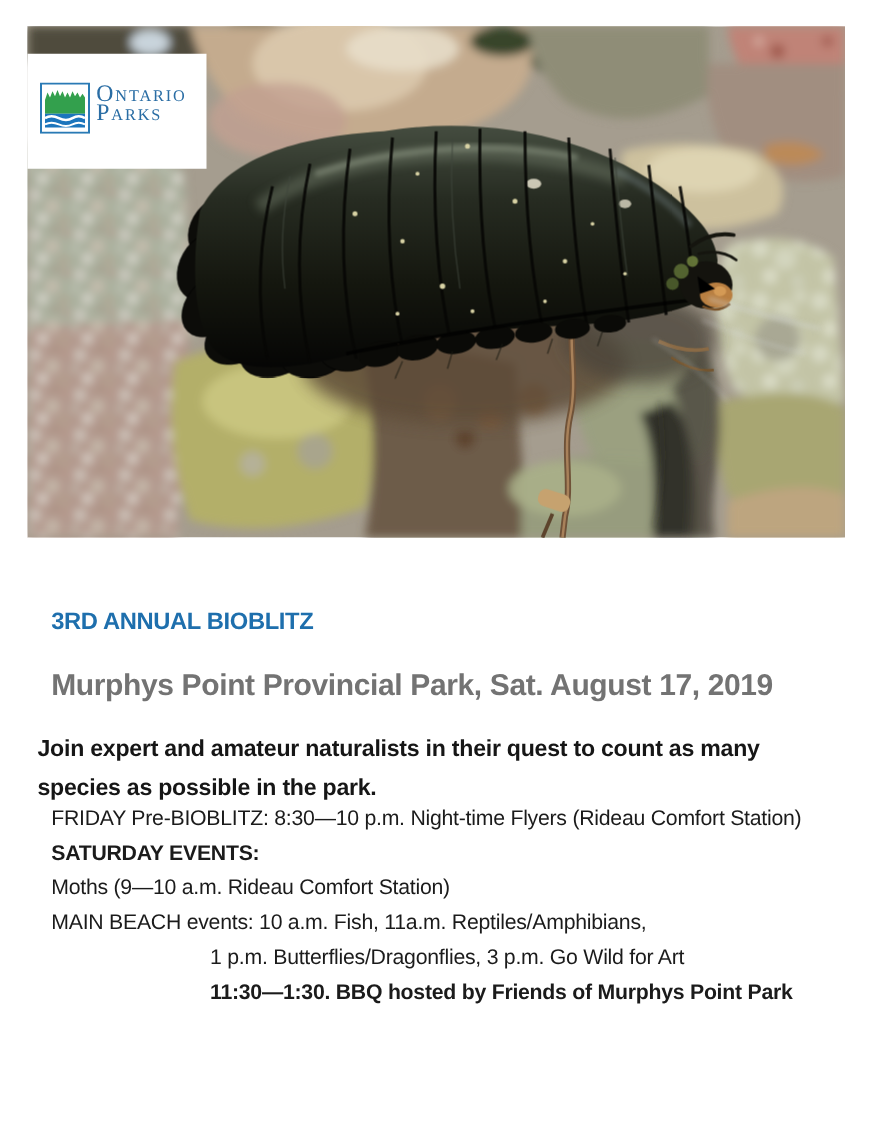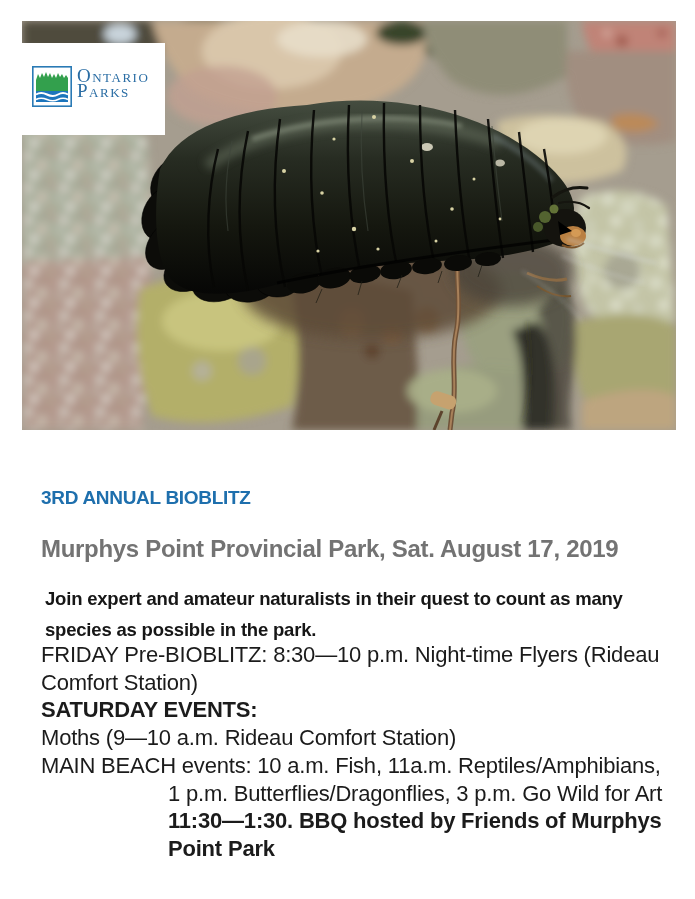--- a/index.html
+++ b/index.html
@@ -21,26 +21,26 @@
   .logo-text span{display:block;}
   .title{
     position:absolute;left:41px;top:487px;margin:0;
     font-size:19px;font-weight:bold;letter-spacing:-0.3px;
   }
   .subtitle{
     position:absolute;left:41px;top:535px;margin:0;
     font-size:24px;font-weight:bold;letter-spacing:-0.3px;color:#737373;
   }
   .intro{
-    position:absolute;left:45px;top:583px;margin:0;
+    position:absolute;left:30px;top:583px;margin:0;
     font-size:18.5px;font-weight:bold;line-height:31px;letter-spacing:-0.2px;color:#161616;
   }
   .schedule{
     position:absolute;left:41px;top:641px;width:640px;
-    font-size:22px;line-height:27.7px;letter-spacing:-0.2px;color:#1b1b1b;
+    font-size:17px;line-height:27.7px;letter-spacing:-0.2px;color:#1b1b1b;
   }
   .schedule .line.b{font-weight:bold;}
   .schedule .line.ind{padding-left:127px;}
 </style>
 </head>
 <body>
 
 <div class="photo">
   <svg width="654" height="409" viewBox="0 0 654 409" role="img" aria-label="Close-up photo of a large black segmented beetle larva crawling over wet gravel, pebbles and mossy stones, with a thin brown twig hanging below its head">
     <defs>

